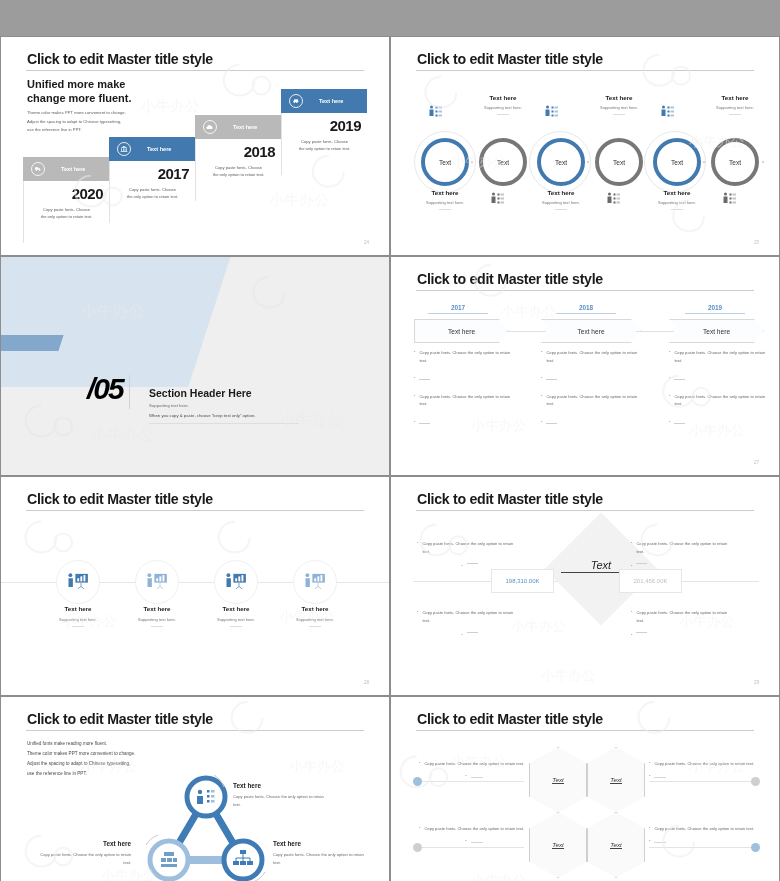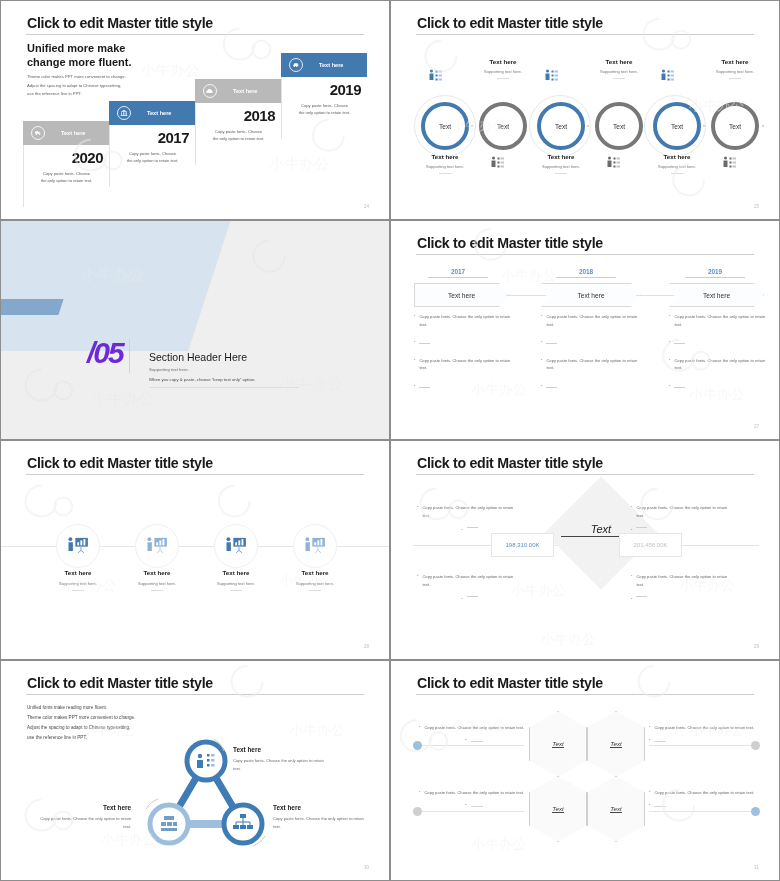--- a/index.html
+++ b/index.html
@@ -2,21 +2,21 @@
 <html><head>
 <meta charset="utf-8">
 <style>
   * { box-sizing: border-box; margin:0; padding:0; }
   html,body { background:#9c9c9c; }
   body {
     width:780px; height:881px;
     font-family:"Liberation Sans", sans-serif;
     overflow:hidden;
   }
-  .grid { display:grid; grid-template-columns:390px 390px; grid-template-rows:220px 220px 220px 221px; width:780px; height:738px; }
+  .grid { display:grid; grid-template-columns:390px 390px; grid-template-rows:220px 220px 220px 221px; width:780px; height:738px;margin-top:36px; }
   .slide { position:relative; background:#fff; border:1px solid #8d8d8d; overflow:hidden; }
   .wm { position:absolute; inset:0; pointer-events:none; z-index:40; opacity:.5; }
   .wm svg { width:100%; height:100%; }
   .title { position:absolute; left:26px; top:14px; font-size:14.2px; font-weight:bold; color:#1a1a1a; letter-spacing:-.3px; white-space:nowrap; }
   .title-rule { position:absolute; left:25px; right:25px; top:33px; height:1px; background:#ccc; }
   .pgnum { position:absolute; right:20px; bottom:10px; font-size:4.5px; color:#bdbdbd; }
 
   
   .s1-h { position:absolute; left:26px; top:40px; font-size:11px; font-weight:bold; color:#1a1a1a; line-height:1.3; }
   .s1-p { position:absolute; left:26px; top:72px; font-size:4.2px; color:#5d5d5d; line-height:2.05; }
@@ -42,23 +42,23 @@
   .s2lab .s { font-size:4.1px; color:#777; margin-top:4px; }
   .s2lab .u { width:12px; height:1px; background:#ddd; margin:4px auto 0; }
   .picon { position:absolute; width:15px; height:13px; }
   .picon svg { width:100%; height:100%; }
   .dotsep { position:absolute; width:2px; height:2px; border-radius:50%; background:#c6c6c6; }
 
   
   .s3 { background:#efefef; }
   .s3 .panel { position:absolute; left:-40px; top:-10px; width:250px; height:140px; background:#d7e4ef; transform:skewX(-18deg); }
   .s3 .accent { position:absolute; left:-20px; top:78px; width:80px; height:16px; background:#83a8cc; transform:skewX(-18deg); }
-  .s3 .num { position:absolute; left:86px; top:115px; font-size:30px; font-weight:bold; color:#6d28d9; font-style:italic; letter-spacing:-2px; }
+  .s3 .num { position:absolute; left:86px; top:115px; font-size:30px; font-weight:bold; color:#000000; font-style:italic; letter-spacing:-2px; }
   .s3 .vr { position:absolute; left:128px; top:118px; width:1px; height:34px; background:#d2d2d2; }
-  .s3 .hd { position:absolute; left:148px; top:130px; font-size:10.5px; font-weight:normal; color:#1a1a1a; }
+  .s3 .hd { position:absolute; left:148px; top:130px; font-size:10.5px; font-weight:bold; color:#1a1a1a; }
   .s3 .st { position:absolute; left:148px; top:146px; font-size:4.3px; color:#6b6b6b; }
   .s3 .st2 { position:absolute; left:148px; top:156px; font-size:4.3px; color:#4a4a4a; }
   .s3 .hr { position:absolute; left:148px; top:166px; width:150px; height:1px; background:#dedede; }
 
   
   .yr4 { position:absolute; font-size:6.4px; color:#5b8fc4; font-weight:bold; text-align:center; width:60px; }
   .yr4 .ul { height:1px; background:#b9d0e6; margin-top:2px; }
   .chev { position:absolute; height:24px; display:flex; align-items:center; justify-content:center; background:#fcfdfe; border:1px solid #d9d9d9; font-size:6.6px; color:#333;
           clip-path:polygon(0 0, calc(100% - 10px) 0, 100% 50%, calc(100% - 10px) 100%, 0 100%, 10px 50%); }
   .chev.first { clip-path:polygon(0 0, calc(100% - 10px) 0, 100% 50%, calc(100% - 10px) 100%, 0 100%); }

